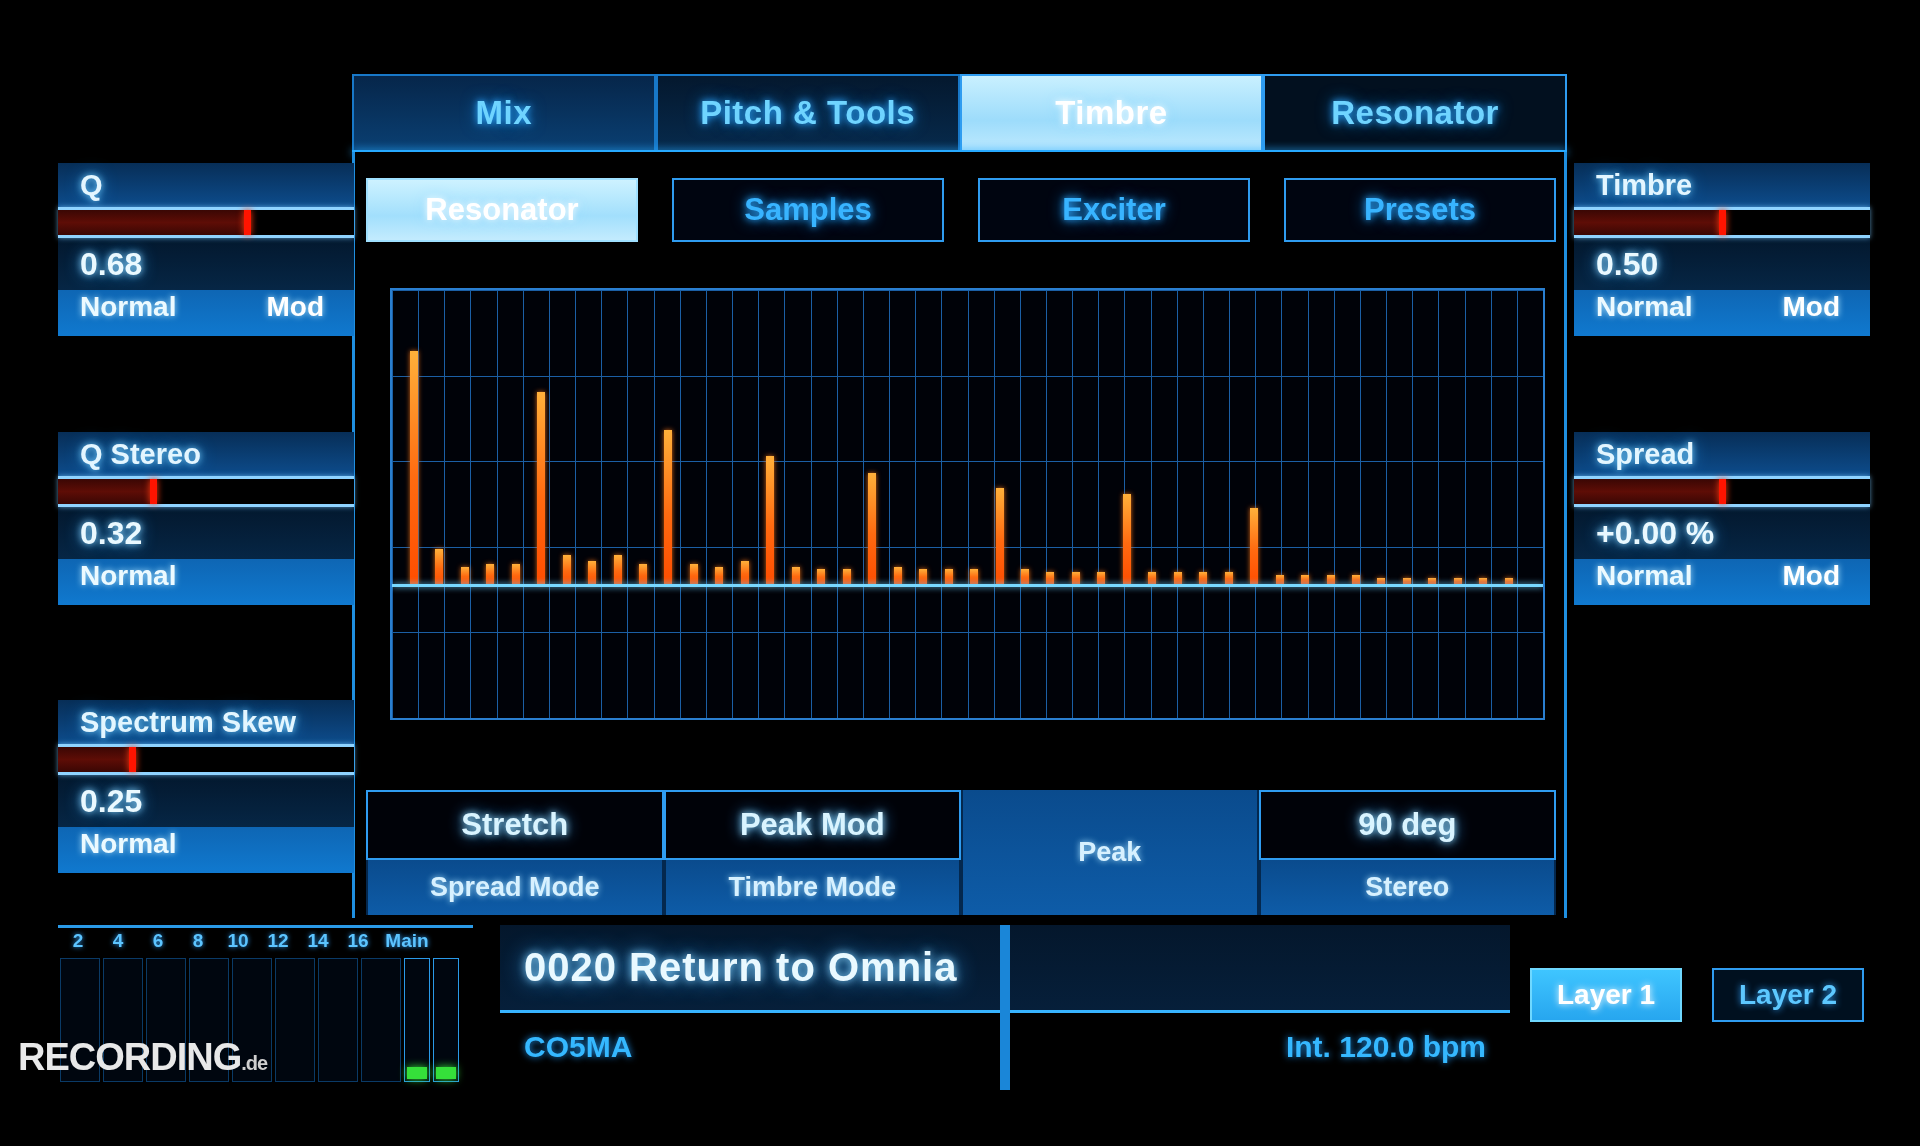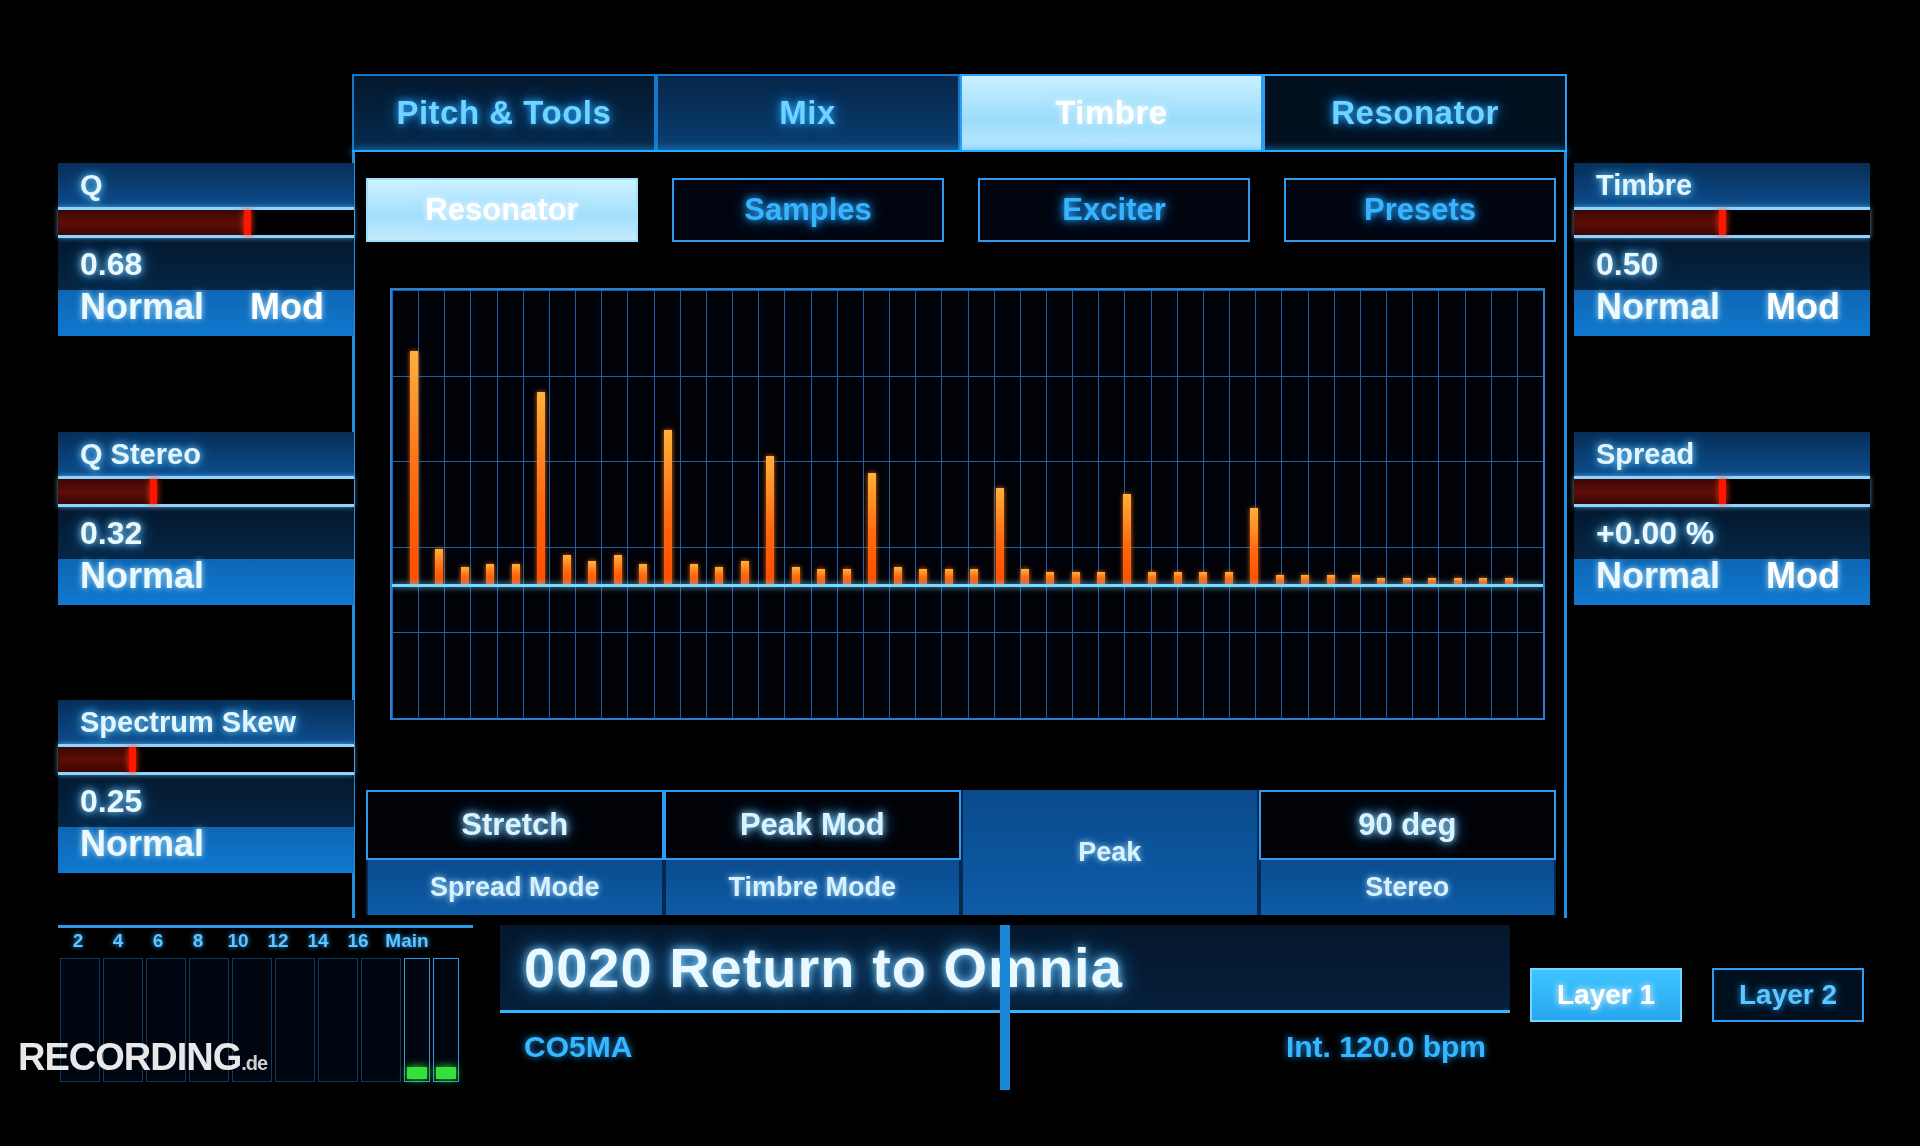--- a/index.html
+++ b/index.html
@@ -130,21 +130,21 @@
     box-shadow: 0 0 7px #ff3a10; }
   .p-value {
     height: 52px; display: flex; align-items: center; padding-left: 22px;
     font-size: 32px; font-weight: bold; color: #eaf9ff;
     background: linear-gradient(180deg,#03182e 0%, #062645 100%);
     text-shadow: 0 0 7px #95dcff, 0 0 16px #2693e8;
   }
   .p-foot {
     height: 46px; display: flex; align-items: center; justify-content: space-between;
     padding: 0 30px 12px 22px;
-    font-size: 36px; font-weight: bold; color: #ecfaff;
+    font-size: 28px; font-weight: bold; color: #ecfaff;
     background: linear-gradient(180deg,#0e66b4 0%, #1079cf 100%);
     text-shadow: 0 0 6px #b3e7ff;
   }
   .p-foot.one { justify-content: flex-start; }
   .p-foot span.mod { color: #ffffff; margin-left: 24px; }
 
   
   #meterbox {
     position: absolute; left: 58px; top: 925px; width: 415px; height: 160px;
     background: #000; border-top: 3px solid #2a9ae8;
@@ -174,21 +174,21 @@
   #presetbar {
     position: absolute; left: 500px; top: 925px; width: 1010px; height: 165px;
   }
   #presetbox {
     position: absolute; left: 0; top: 0; width: 1010px; height: 88px;
     background: linear-gradient(180deg,#04172c 0%,#061f3a 100%);
     border-bottom: 3px solid #37b4ff;
     display: flex; align-items: center; padding-left: 24px;
   }
   #preset-name {
-    font-size: 56px; font-weight: bold; color: #e9f9ff;
+    font-size: 40px; font-weight: bold; color: #e9f9ff;
     text-shadow: 0 0 9px #8ad6ff, 0 0 22px #2b9af0;
     letter-spacing: 1px;
   }
   #preset-sub {
     position: absolute; left: 0; top: 96px; width: 1010px; height: 52px;
     display: flex; align-items: center; justify-content: space-between;
     padding: 0 24px;
   }
   #preset-cat, #preset-bpm {
     font-size: 30px; font-weight: bold; color: #35b8ff;
@@ -225,22 +225,22 @@
     font-family: "Liberation Sans", sans-serif;
   }
   #watermark .de { font-size: 20px; color: #cfcfcf; }
 </style>
 </head>
 <body>
 
 <div id="screen">
 
   <div id="tabbar">
+    <div class="tab t-mix">Mix</div>
     <div class="tab">Pitch &amp; Tools</div>
-    <div class="tab t-mix">Mix</div>
     <div class="tab active">Timbre</div>
     <div class="tab t-res">Resonator</div>
   </div>
   <div id="tab-underline"></div>
 
   <div id="main-panel"></div>
 
   <div id="subtabs">
     <div class="subtab active">Resonator</div>
     <div class="subtab">Samples</div>

